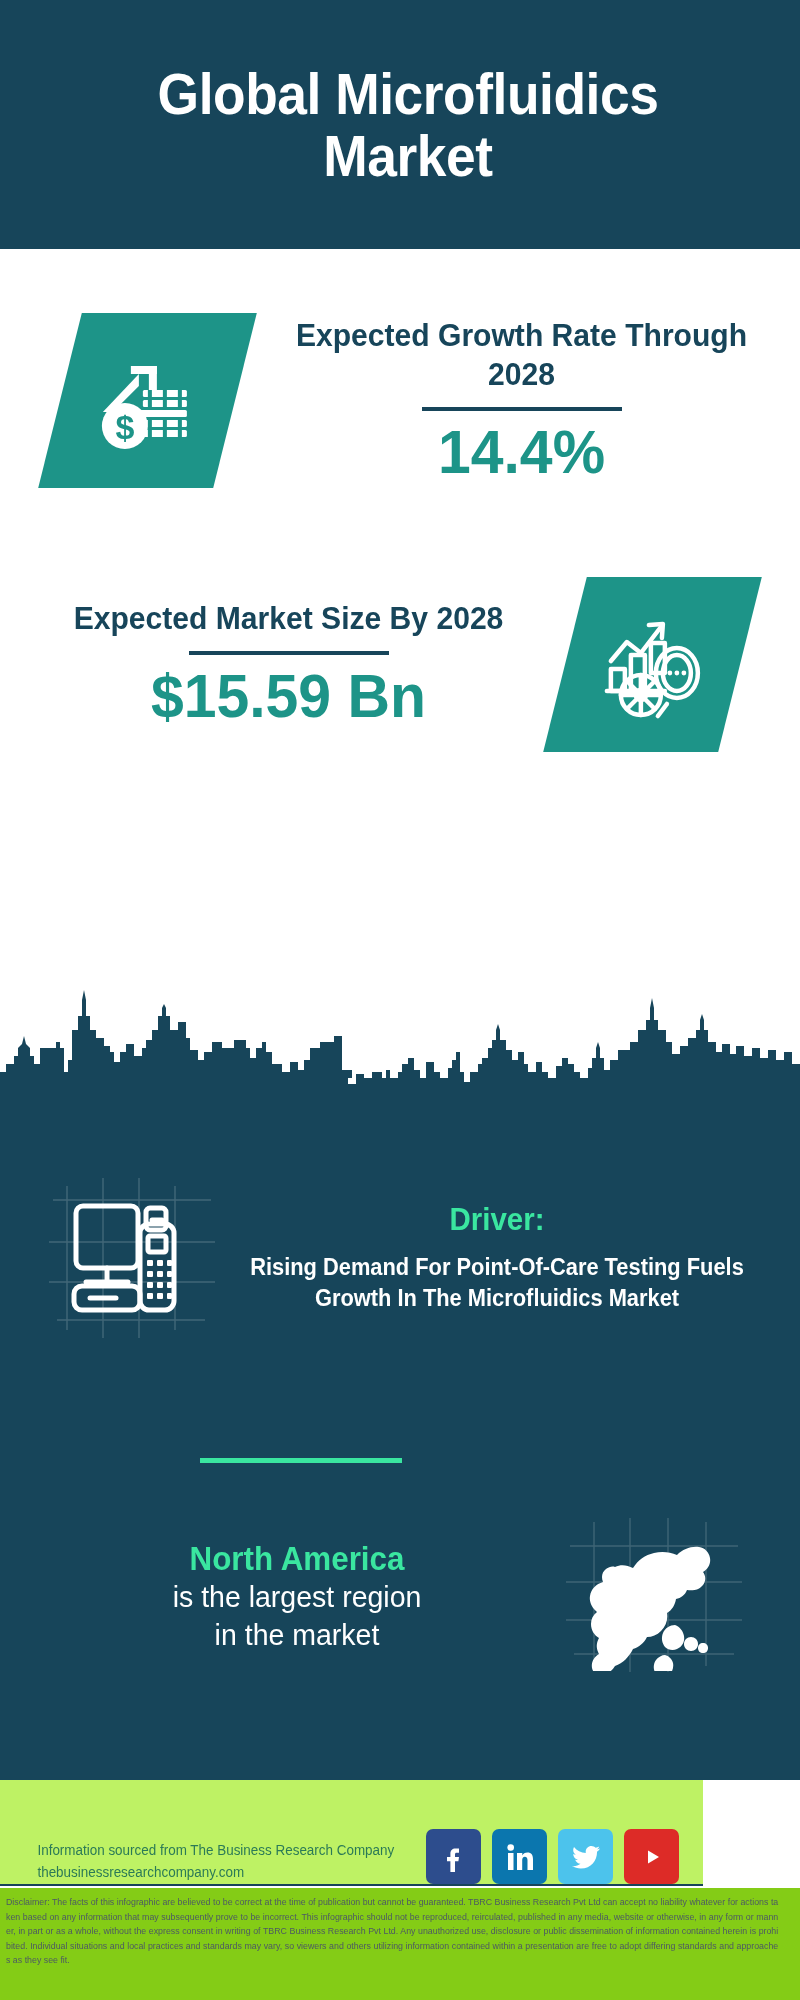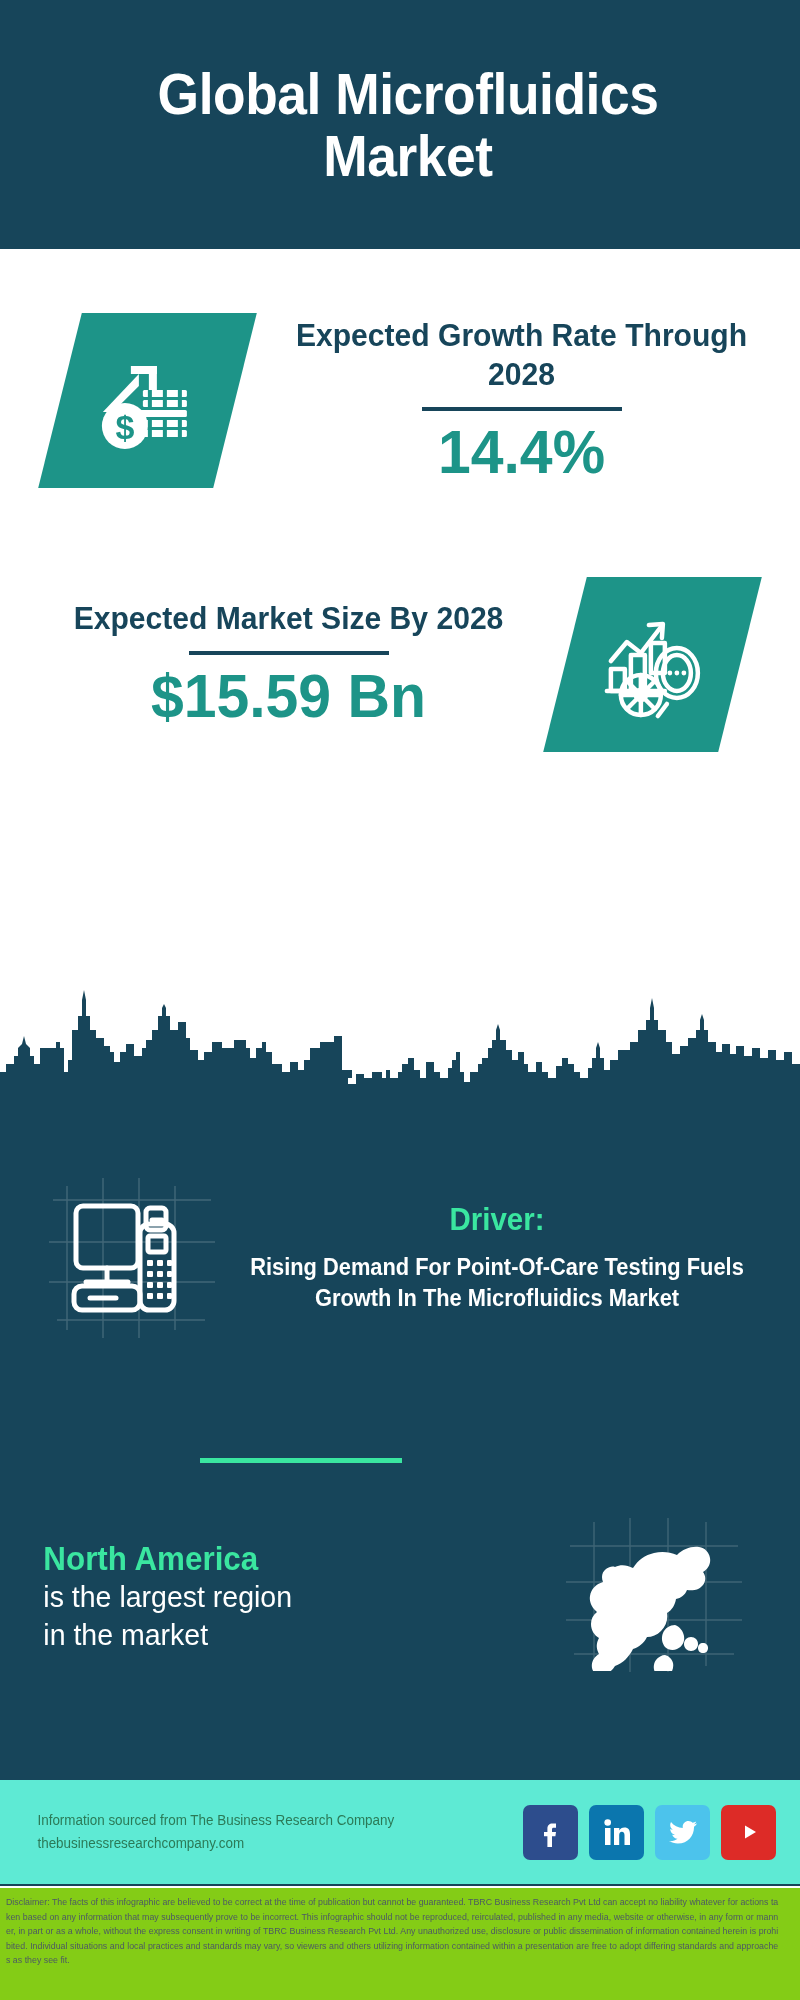--- a/index.html
+++ b/index.html
@@ -186,21 +186,21 @@
   
   .region-block {
     position: absolute;
     left: 0; top: 420px;
     width: 800px;
     display: flex;
     align-items: center;
   }
   .region-text {
     flex: 1 1 auto;
-    text-align: left;
+    text-align: center;
     padding-left: 30px;
   }
   .region-name {
     color: #3ae6a0;
     font-family: "Liberation Sans Narrow", "Liberation Sans", sans-serif;
     font-weight: bold;
     font-size: 33px;
     line-height: 1.2;
     transform: scaleX(0.95);
   }
@@ -220,26 +220,26 @@
     flex: 0 0 auto;
     display: flex;
     align-items: center;
     justify-content: center;
   }
 
   
   .footer {
     position: absolute;
     left: 0; top: 1780px;
-    width: 800px;
+    width: 703px;
     height: 104px;
-    background: #5eead4;
+    background: #bef264;
     border-bottom: 2px solid #17455a;
     display: flex;
-    align-items: center;
+    align-items: flex-end;
   }
   .footer-source {
     margin-left: 30px;
     color: #2b7a57;
     font-family: "Liberation Sans Narrow", "Liberation Sans", sans-serif;
     font-size: 14px;
     line-height: 1.62;
     transform: scaleX(0.96);
   }
   .social-row {

